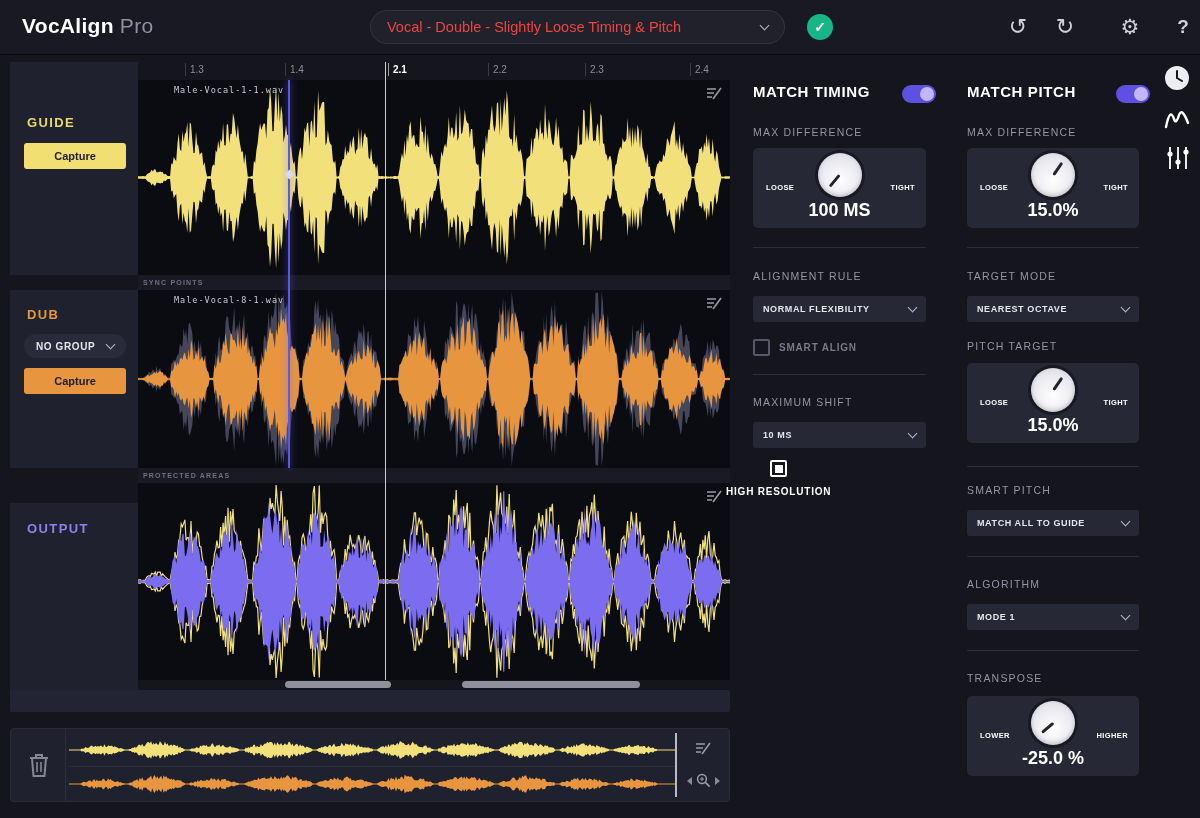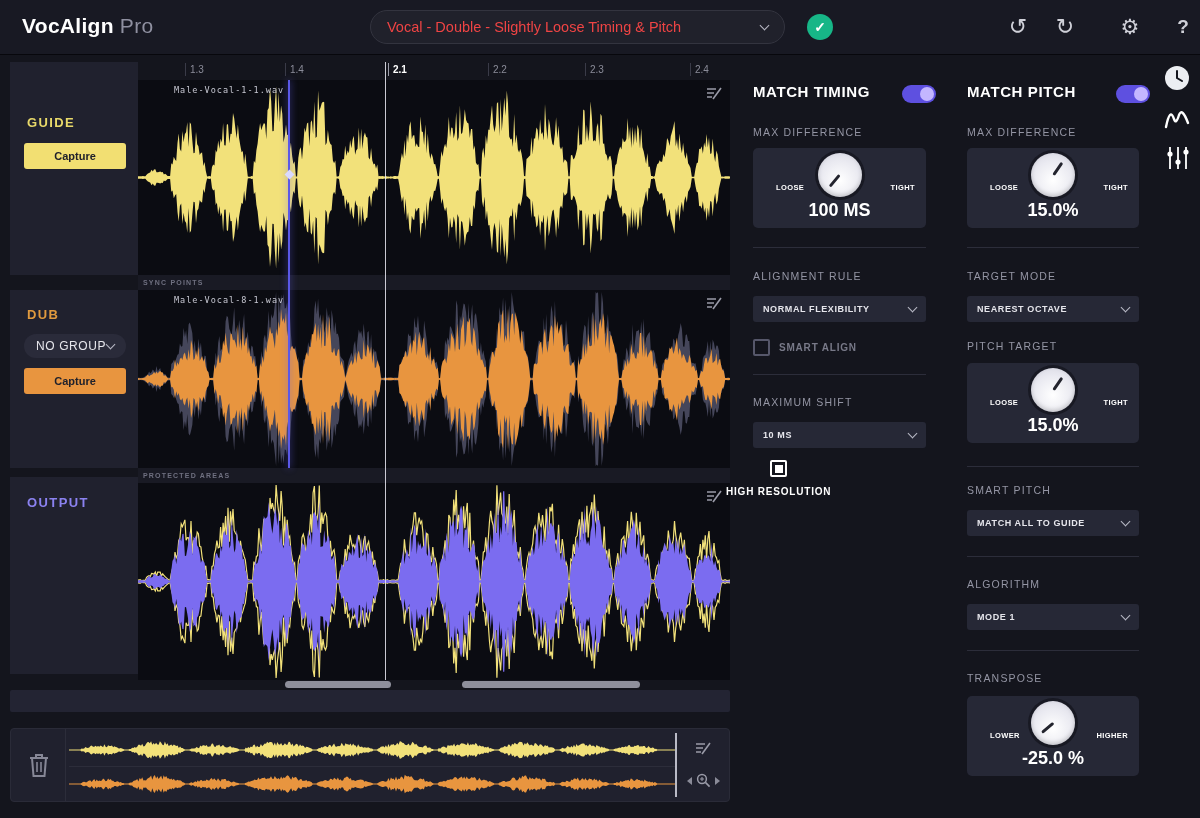--- a/index.html
+++ b/index.html
@@ -25,21 +25,21 @@
         transform:rotate(45deg);margin-top:-3px;flex:0 0 auto;}
 
   
   .side-block{position:absolute;left:10px;width:128px;background:#20212e;}
   .side-title{position:absolute;left:17px;font-size:13px;font-weight:700;letter-spacing:1.4px;}
   .btn-capture{position:absolute;left:14px;width:102px;height:26px;border:none;border-radius:3px;
         font-family:"Liberation Sans",sans-serif;font-size:11px;font-weight:700;color:#20212b;
         display:flex;align-items:center;justify-content:center;}
   .group-dd{position:absolute;left:14px;width:102px;height:24px;background:#2a2b3a;border-radius:12px;
         display:flex;align-items:center;justify-content:space-between;padding:0 12px;box-sizing:border-box;
-        font-size:12px;font-weight:400;letter-spacing:.6px;color:#e6e6ec;}
+        font-size:10px;font-weight:700;letter-spacing:.6px;color:#e6e6ec;}
 
   
   .ruler{position:absolute;left:138px;top:62px;width:592px;height:18px;}
   .tick{position:absolute;top:1px;height:13px;line-height:13px;font-size:10px;color:#8b8c99;
         padding-left:4px;border-left:1px solid #3a3b48;}
   .tick.major{color:#ffffff;font-weight:700;border-left-color:#9b9ca8;}
   .track{position:absolute;left:138px;width:592px;background:#0b0c12;overflow:hidden;}
   .wave-svg{position:absolute;left:0;top:0;}
   .file-label{position:absolute;left:8px;top:5px;font-family:"DejaVu Sans Mono",monospace;
         font-size:8.5px;letter-spacing:1px;color:#c7c8d2;padding-left:28px;}
@@ -57,21 +57,21 @@
   .toggle{position:absolute;width:34px;height:18px;border-radius:10px;background:#5e50e0;}
   .t-knob{position:absolute;right:2px;top:2px;width:14px;height:14px;border-radius:50%;background:#c3b6ff;}
   .sec-label{position:absolute;font-size:10.5px;letter-spacing:1.2px;color:#9495a4;}
   .card{position:absolute;height:80px;background:#262836;border-radius:5px;}
   .knob{position:absolute;left:50%;top:5px;margin-left:-22px;width:44px;height:44px;border-radius:50%;
         background:radial-gradient(circle at 50% 62%,#ffffff 0%,#eaeaf1 55%,#d4d4e0 100%);
         box-shadow:0 0 0 3px rgba(10,10,16,.5), inset 0 -2px 4px rgba(0,0,0,.18);}
   .pointer{position:absolute;left:50%;top:50%;width:3px;height:15px;margin-left:-1.5px;margin-top:-15px;
         background:#23242e;border-radius:2px;transform-origin:50% 100%;}
   .k-side{position:absolute;top:35px;font-size:7.5px;font-weight:700;letter-spacing:.4px;color:#fff;}
-  .k-side.l{left:23px;} .k-side.r{right:11px;}
+  .k-side.l{left:13px;} .k-side.r{right:11px;}
   .k-val{position:absolute;left:0;right:0;bottom:7px;text-align:center;font-size:18px;font-weight:700;color:#fff;}
   .dd{position:absolute;height:26px;background:#262836;border-radius:3px;display:flex;align-items:center;
         justify-content:space-between;padding:0 10px;box-sizing:border-box;font-size:9px;font-weight:700;
         letter-spacing:.6px;color:#e6e6ec;}
   .hr{position:absolute;height:1px;background:#2c2d3a;}
   .cb-row{position:absolute;display:flex;align-items:center;gap:9px;}
   .cb{width:13px;height:13px;border:2px solid #56576a;border-radius:2px;display:inline-block;position:relative;flex:0 0 auto;}
   .cb.checked{border-color:#ffffff;}
   .cb-inner{position:absolute;left:2.5px;top:2.5px;width:8px;height:8px;background:#ffffff;}
   .cb-label{font-size:10px;font-weight:700;letter-spacing:.8px;color:#787988;}
@@ -118,21 +118,21 @@
 
   <div class="side-block" style="top:290px;height:178px;" data-interactable="false">
     <div class="side-title" style="top:17px;color:#e09a3e;" data-interactable="false">DUB</div>
     <div class="group-dd" style="top:44px;" data-interactable="true">
       <span data-interactable="false">NO GROUP</span>
       <span class="chev" data-interactable="false"></span>
     </div>
     <button class="btn-capture" style="top:78px;background:#e8953f;" data-interactable="true">Capture</button>
   </div>
 
-  <div class="side-block" style="top:477px;height:197px;" data-interactable="false">
+  <div class="side-block" style="top:503px;height:197px;" data-interactable="false">
     <div class="side-title" style="top:18px;color:#8b82f0;" data-interactable="false">OUTPUT</div>
   </div>
 
   <div class="ruler" data-interactable="true">
     <span class="tick" style="left:47px;" data-interactable="false">1.3</span>
     <span class="tick" style="left:147px;" data-interactable="false">1.4</span>
     <span class="tick major" style="left:250px;" data-interactable="false">2.1</span>
     <span class="tick" style="left:350px;" data-interactable="false">2.2</span>
     <span class="tick" style="left:447px;" data-interactable="false">2.3</span>
     <span class="tick" style="left:552px;" data-interactable="false">2.4</span>

